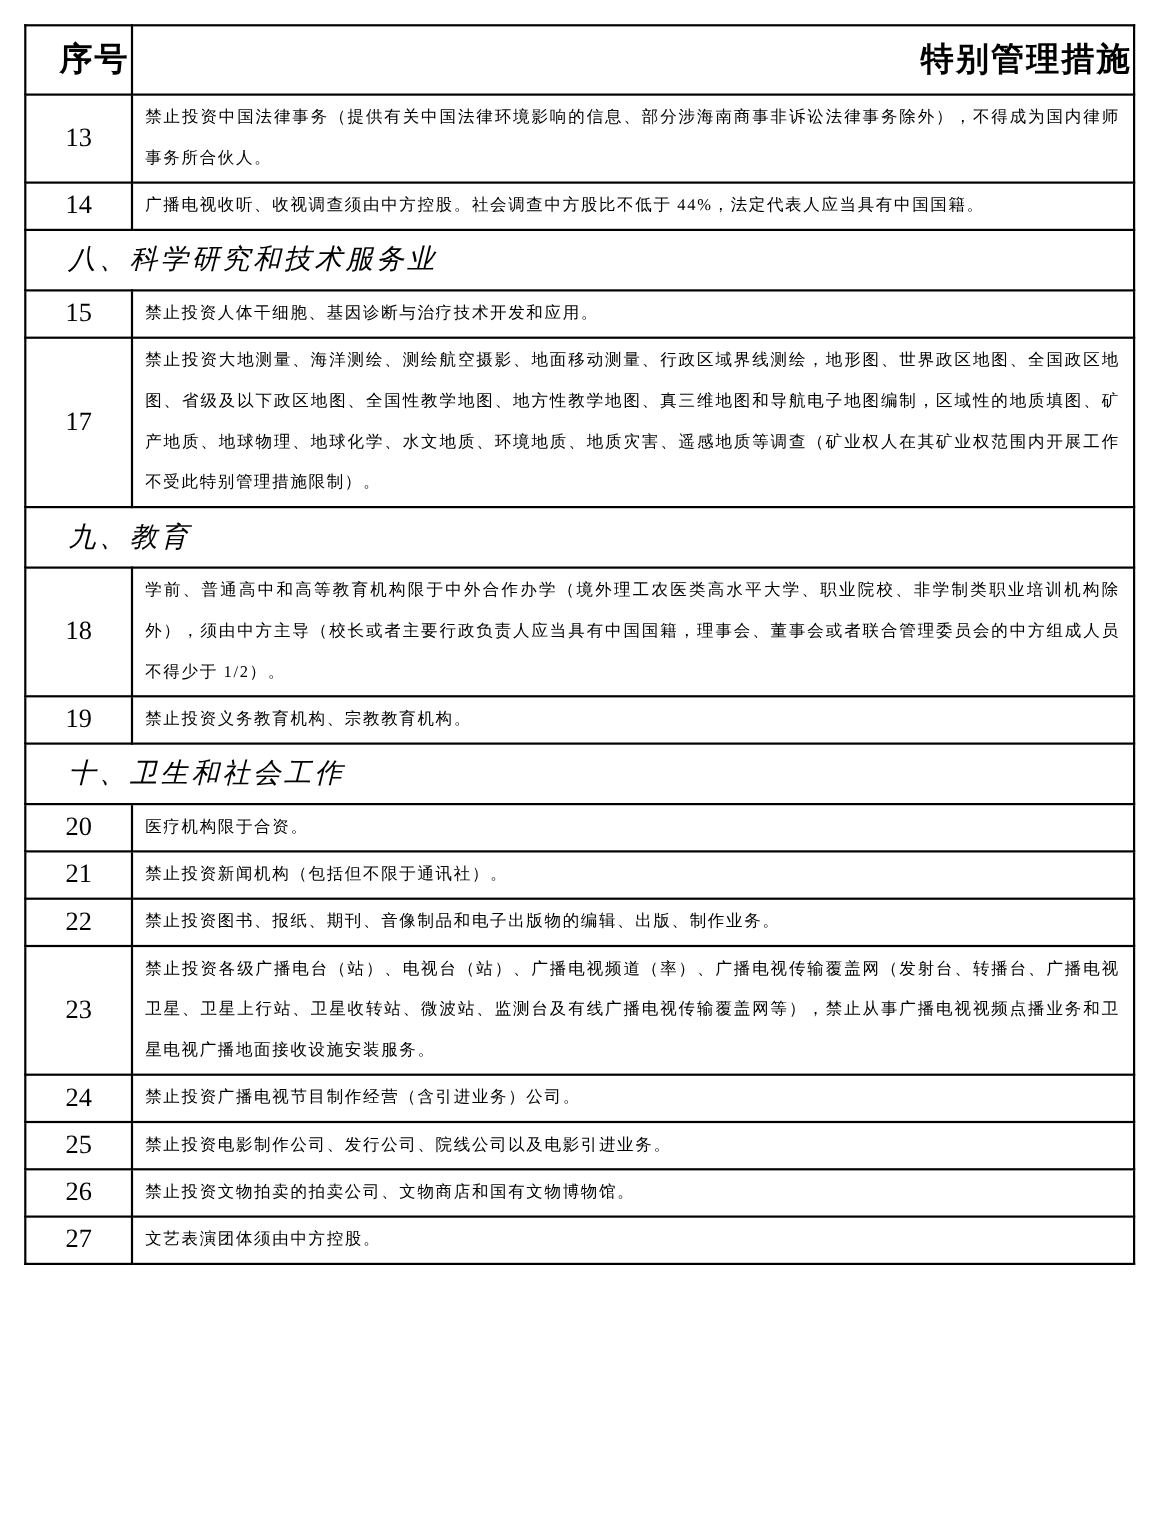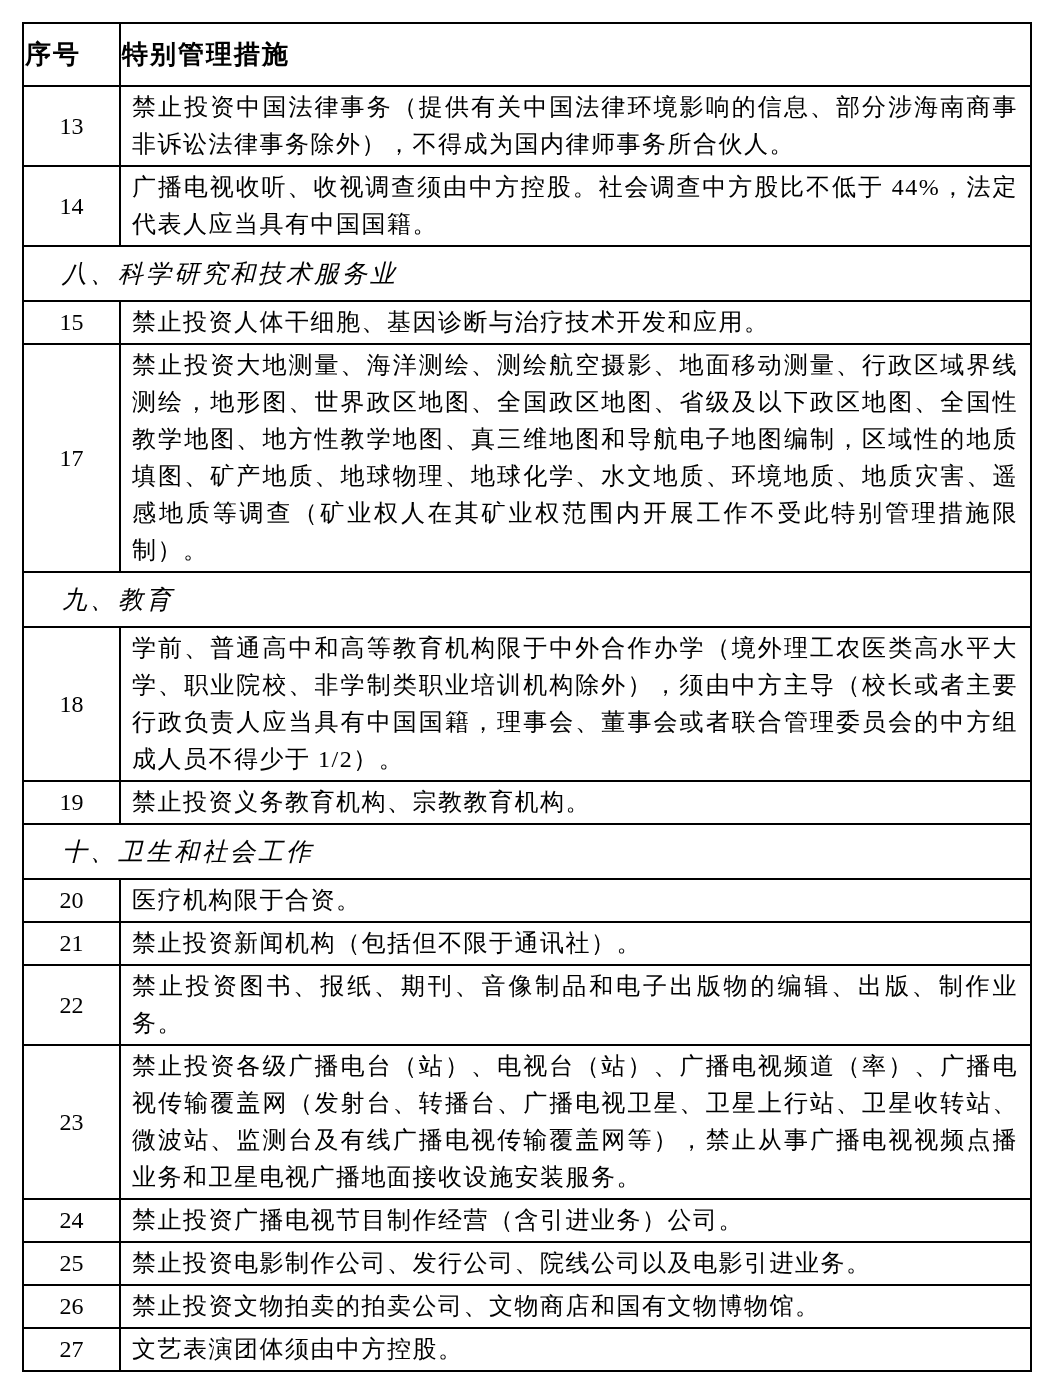--- a/index.html
+++ b/index.html
@@ -27,35 +27,35 @@
   .doc-table th,
   .doc-table td {
     border: 2px solid #000000;
     background: #ffffff;
   }
   .doc-table col.col-num { width: 97px; }
   .doc-table thead th {
     height: 59px;
     font-family: "Liberation Sans", "DejaVu Sans", sans-serif;
     font-weight: bold;
-    font-size: 26px;
-    text-align: left;
+    font-size: 30px;
+    text-align: right;
     vertical-align: middle;
     letter-spacing: 2px;
   }
   .num-cell {
     text-align: center;
     vertical-align: middle;
     font-size: 24px;
     font-family: Liberation Serif, serif;
     padding: 0;
   }
   .text-cell {
     padding: 2px 12px 2px 11px;
-    font-size: 24px;
+    font-size: 15px;
     line-height: 37px;
     letter-spacing: 1.5px;
     text-align: justify;
     text-justify: inter-character;
     vertical-align: middle;
     border-radius: 15px;
   }
   .section-cell {
     padding: 8px 10px 8px 38px;
     font-size: 25px;

